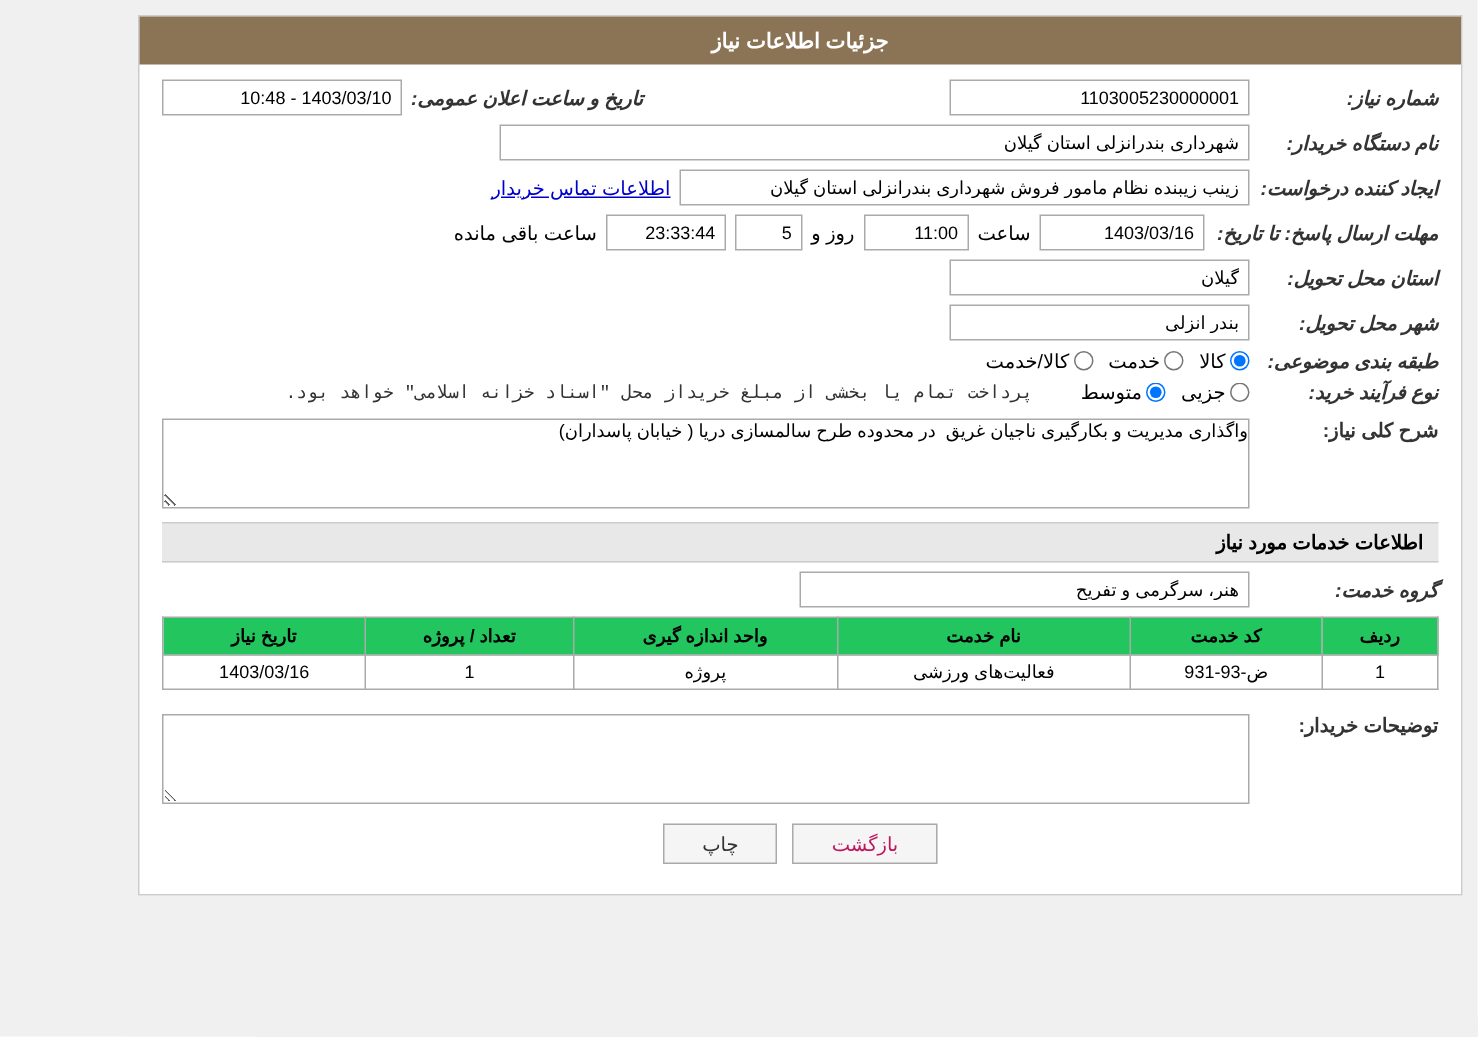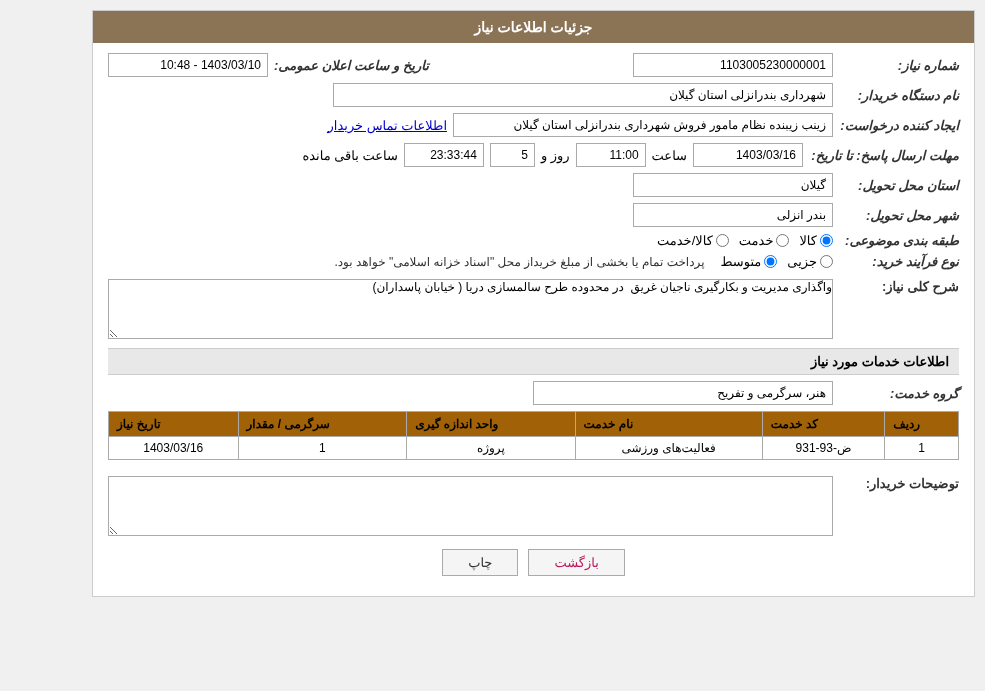--- a/index.html
+++ b/index.html
@@ -88,24 +88,24 @@
       align-items: center;
       margin-bottom: 6px;
       gap: 6px;
     }
     table {
       width: 100%;
       border-collapse: collapse;
       margin-top: 4px;
     }
     th {
-      background: #a16207;
+      background: #22c55e;
       border: 1px solid #aaa;
       padding: 5px 8px;
-      text-align: left;
+      text-align: center;
       font-weight: bold;
       font-size: 12px;
     }
     td {
       border: 1px solid #aaa;
       padding: 4px 8px;
       text-align: center;
       font-size: 12px;
     }
     .description-box {
@@ -239,21 +239,21 @@
         <div class="radio-group">
           <div class="radio-item">
             <input type="radio" name="purchase_type" style="">
             <span>جزیی</span>
           </div>
           <div class="radio-item">
             <input type="radio" name="purchase_type" checked="" style="">
             <span>متوسط</span>
           </div>
         </div>
-        <span class="payment-note" style="margin-right:10px;">پرداخت تمام یا بخشی از مبلغ خریداز محل "اسناد خزانه اسلامی" خواهد بود.</span>
+        <span class="payment-note" style="margin-right:26px;font-family:Liberation Mono, monospace;">پرداخت تمام یا بخشی از مبلغ خریداز محل "اسناد خزانه اسلامی" خواهد بود.</span>
       </div>
 
       <div class="desc-row">
         <span class="desc-label">شرح کلی نیاز:</span>
         <div class="desc-content">
           <textarea class="description-box" rows="2" style="">واگذاری مدیریت و بکارگیری ناجیان غریق  در محدوده طرح سالمسازی دریا ( خیابان پاسداران)</textarea>
         </div>
       </div>
 
       <div class="section-title">اطلاعات خدمات مورد نیاز</div>
@@ -263,21 +263,21 @@
         <input class="input-field" type="text" value="هنر، سرگرمی و تفریح" readonly="" style="width: 300px;">
       </div>
 
       <table>
         <thead>
           <tr>
             <th>ردیف</th>
             <th>کد خدمت</th>
             <th>نام خدمت</th>
             <th>واحد اندازه گیری</th>
-            <th>سرگرمی / مقدار</th>
+            <th>تعداد / پروژه</th>
             <th>تاریخ نیاز</th>
           </tr>
         </thead>
         <tbody>
           <tr>
             <td>1</td>
             <td>ض-93-931</td>
             <td>فعالیت‌های ورزشی</td>
             <td>پروژه</td>
             <td>1</td>

